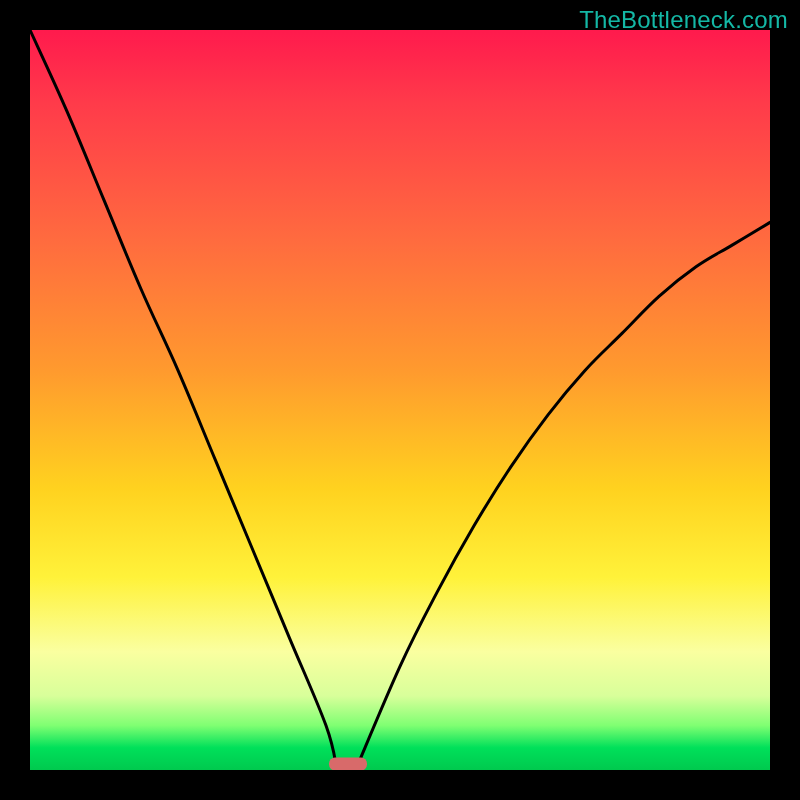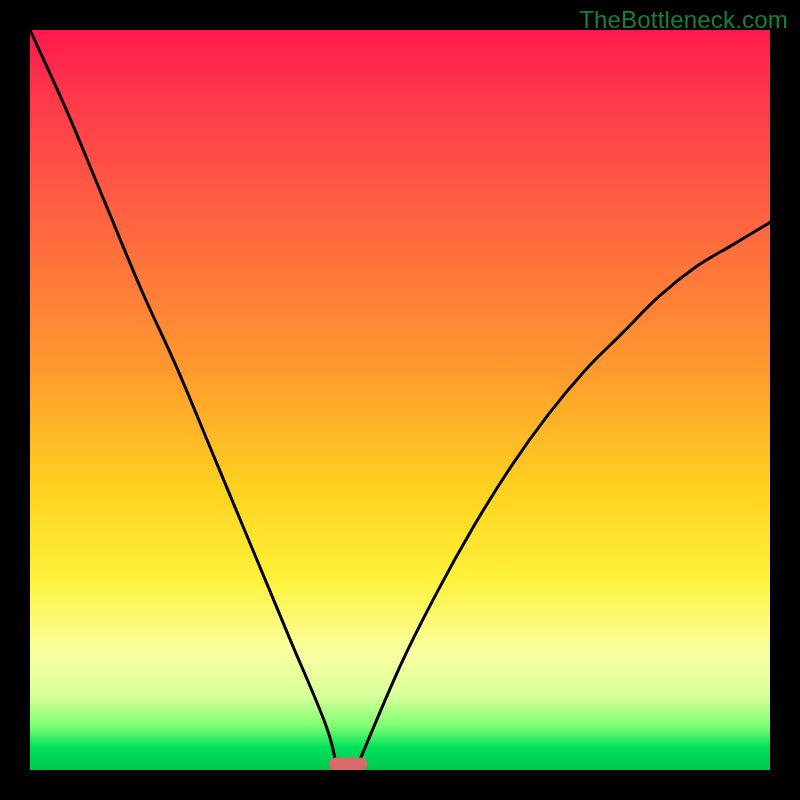--- a/index.html
+++ b/index.html
@@ -35,21 +35,21 @@
       #d8ff9a 90%,
       #7fff72 94%,
       #00e05a 97%,
       #00c94e 100%
     );
   }
   .watermark {
     position: absolute;
     top: 6px;
     right: 12px;
-    color: #15803d;
+    color: #14b8a6;
     font-size: 24px;
     font-weight: 500;
     letter-spacing: 0.2px;
     user-select: none;
     text-align: right;
   }
   svg.curve {
     position: absolute;
     inset: 0;
   }

